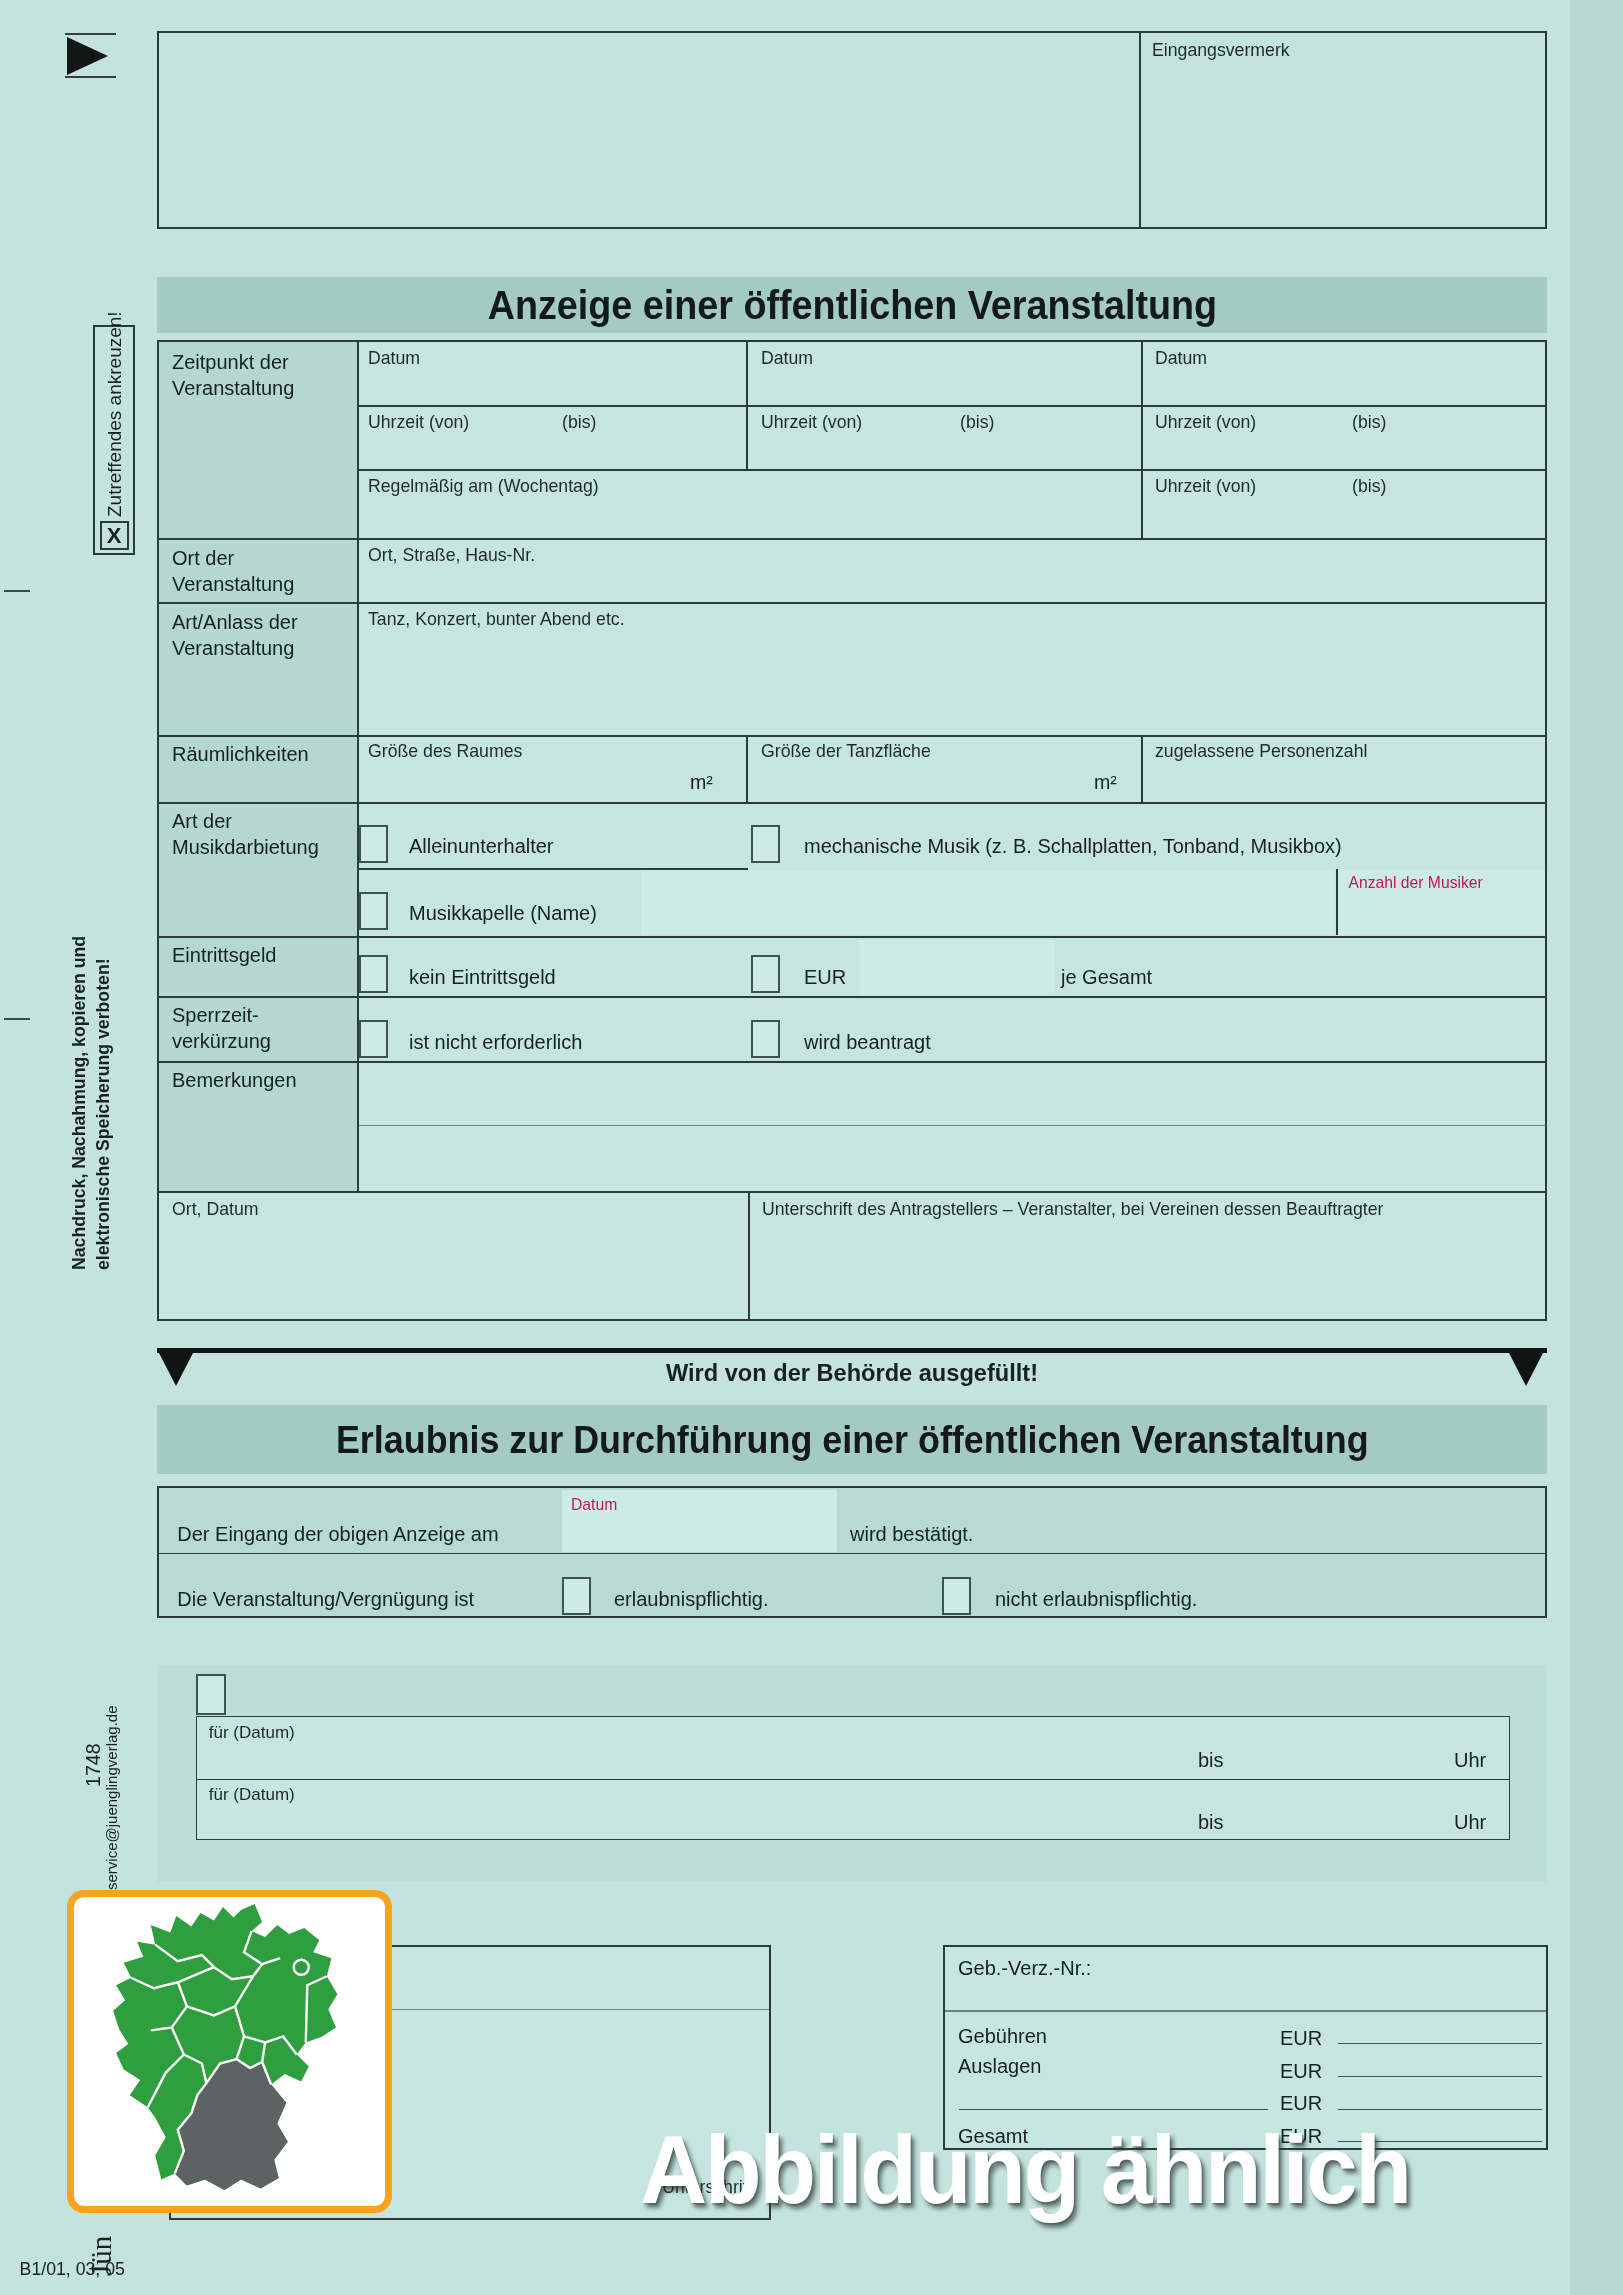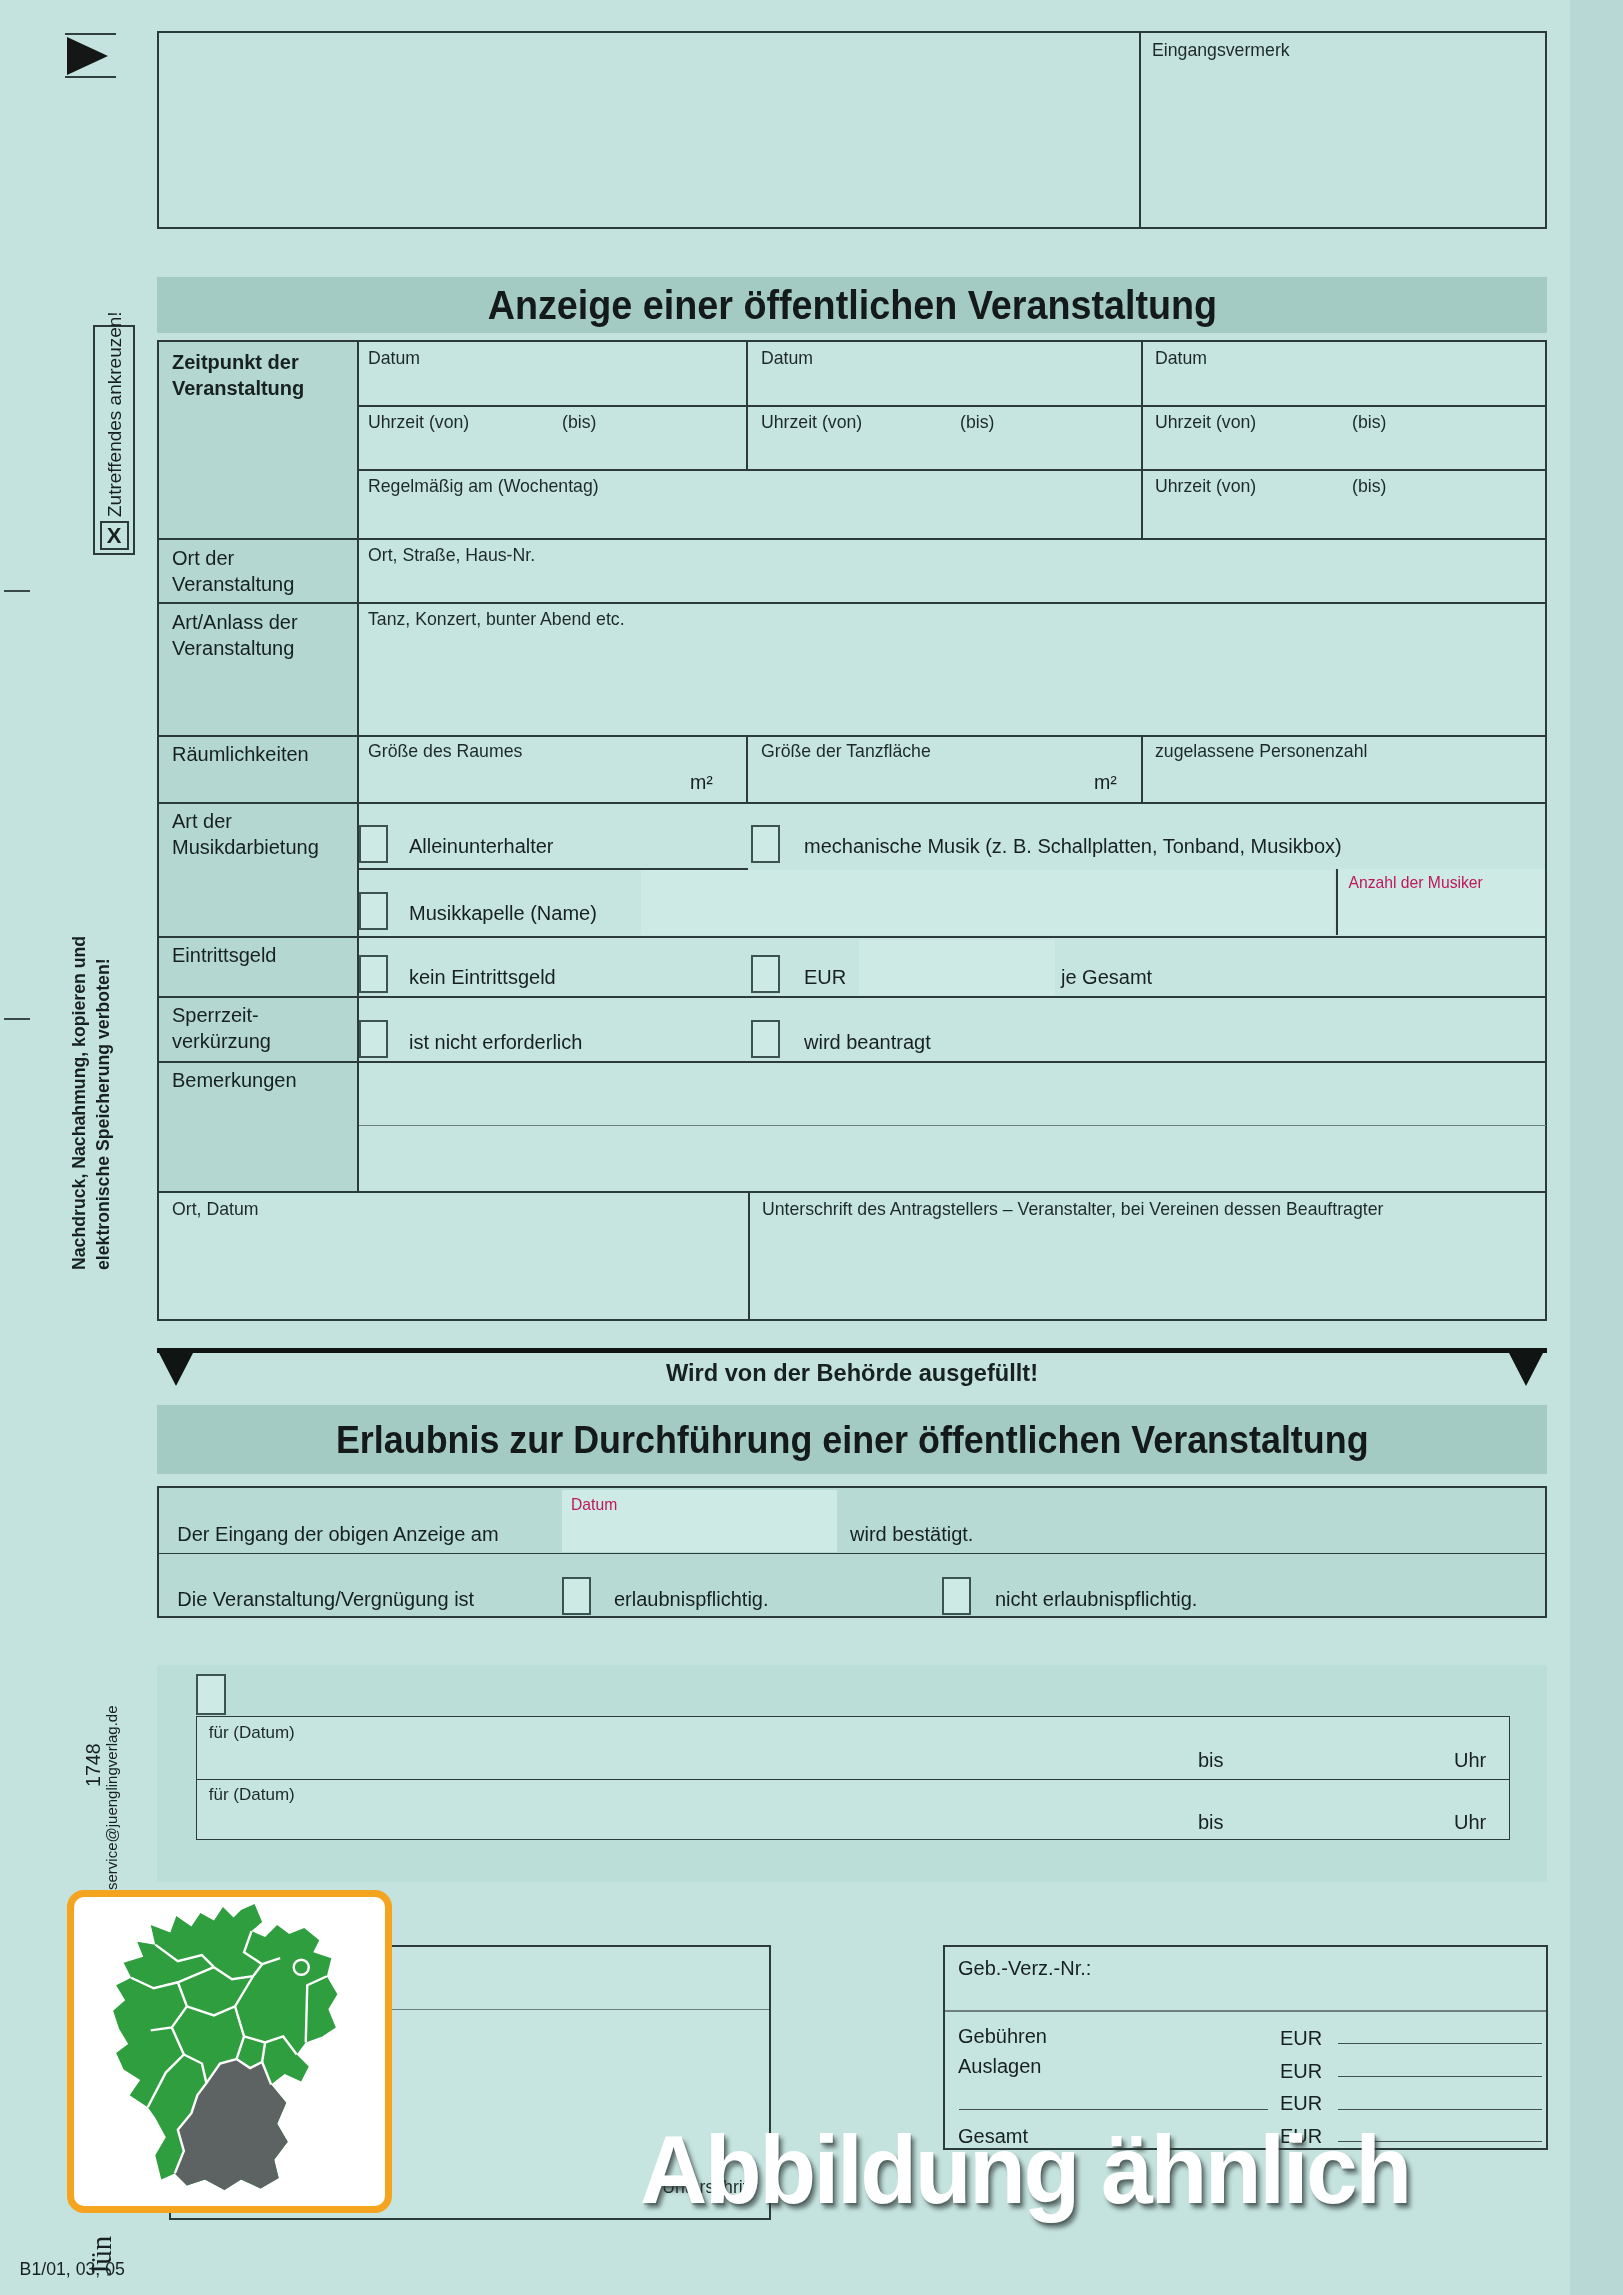--- a/index.html
+++ b/index.html
@@ -80,21 +80,21 @@
     <div class="hl" style="left:0;top:849px;width:1386px;"></div>
     <div class="hlg" style="left:200px;top:783px;width:1187px;"></div>
     <div class="hl" style="left:200px;top:526px;width:389px;"></div>
 
     <div class="vl" style="left:587px;top:0;height:127px;"></div>
     <div class="vl" style="left:982px;top:0;height:196px;"></div>
     <div class="vl" style="left:587px;top:393px;height:67px;"></div>
     <div class="vl" style="left:982px;top:393px;height:67px;"></div>
     <div class="vl" style="left:589px;top:849px;height:128px;"></div>
 
-    <div class="lbl" style="left:13px;top:6.5px;font-weight:bold;">
+    <div class="lbl" style="left:13px;top:6.5px;">
       <div>Zeitpunkt der</div>
       <div>Veranstaltung</div>
     </div>
     <div class="hint" style="left:209px;top:5.2px;">Datum</div>
     <div class="hint" style="left:602px;top:5.2px;">Datum</div>
     <div class="hint" style="left:996px;top:5.2px;">Datum</div>
     <div class="field" style="left:200px;top:27.5px;width:386px;height:35px;"></div>
     <div class="field" style="left:589px;top:27.5px;width:391px;height:35px;"></div>
     <div class="field" style="left:984px;top:27.5px;width:399px;height:35px;"></div>
 

